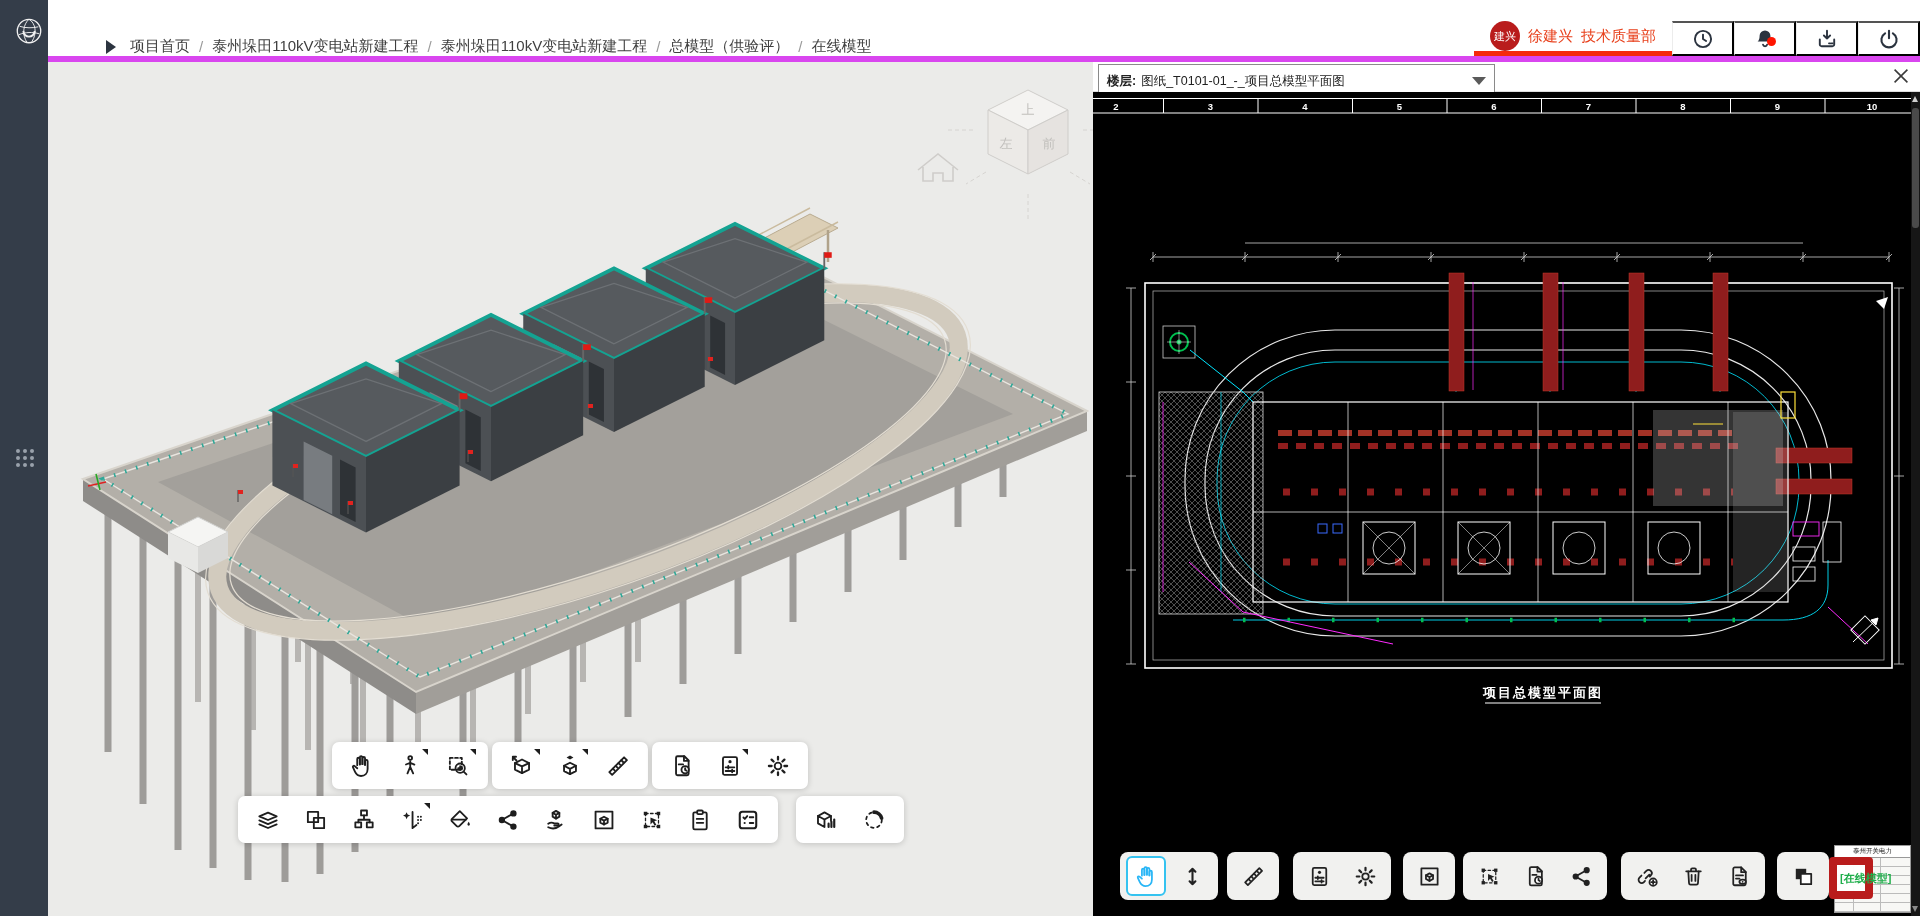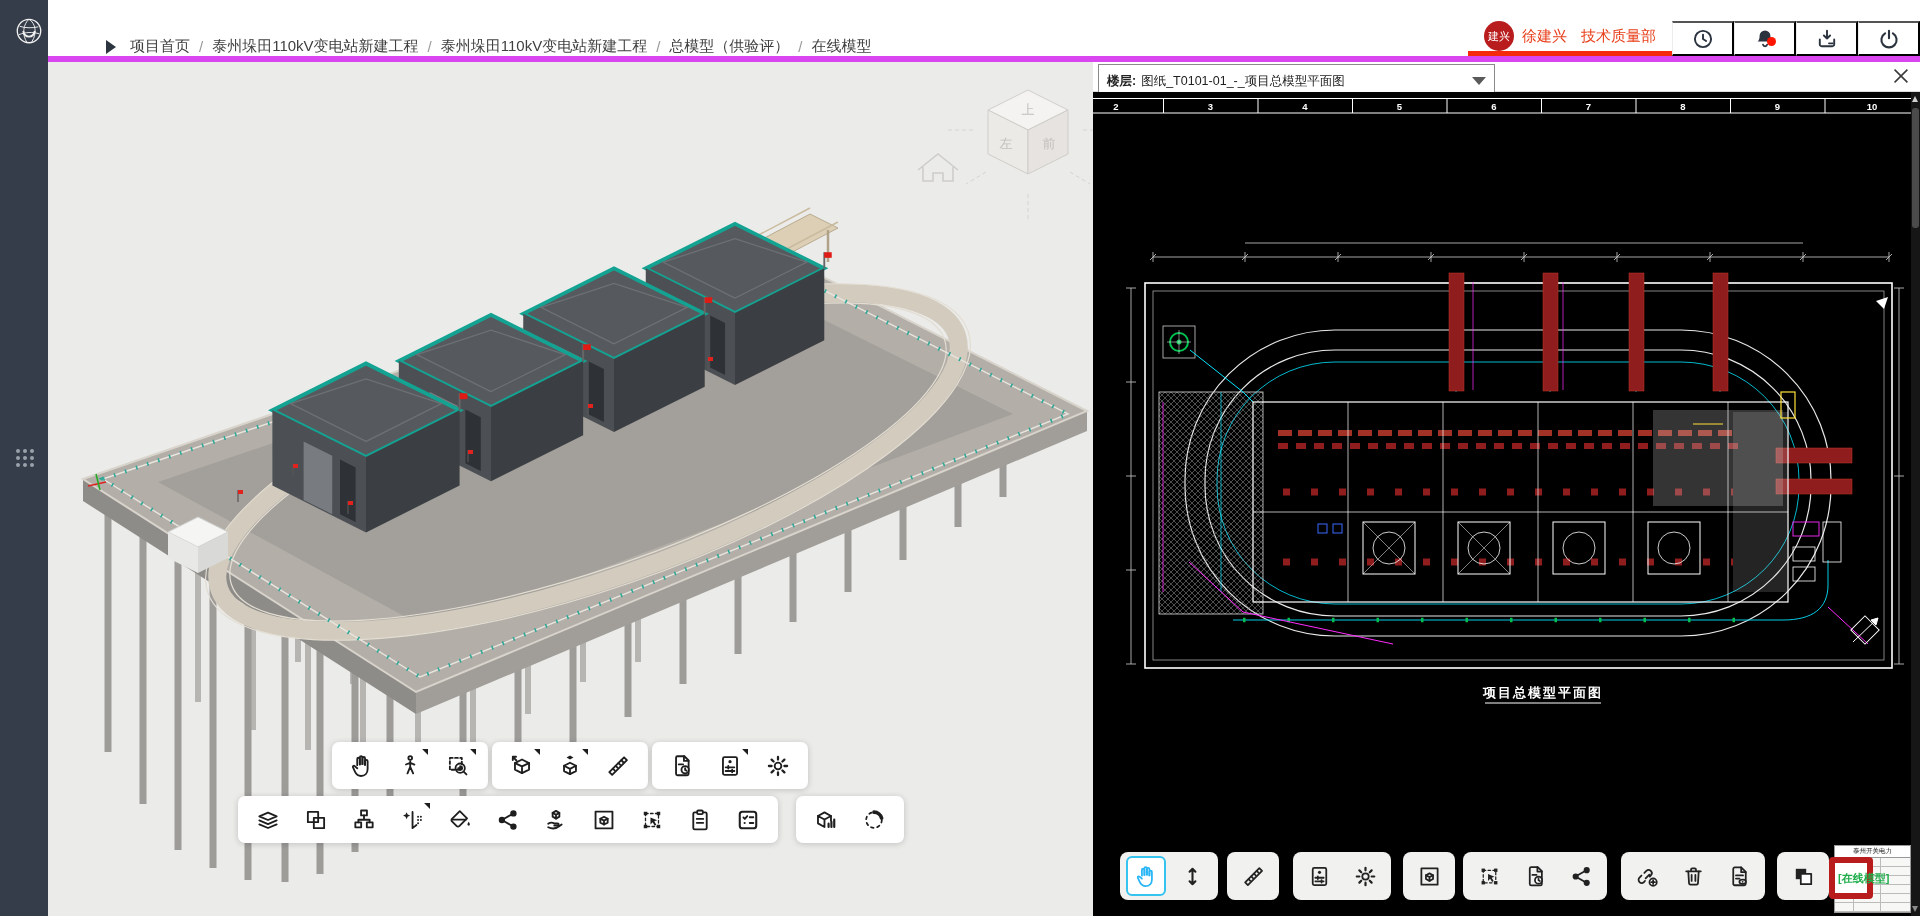--- a/index.html
+++ b/index.html
@@ -17,21 +17,21 @@
   .topbar { height:62px; background:#fff; border-bottom:6px solid #d946ef; display:flex;
     align-items:flex-end; position:relative;padding-left:39px; }
   .crumbs { display:flex; align-items:center; padding-left:18px; gap:9px; font-size:15px; color:#3f3f3f; }
   .crumbs .play { width:12px; height:14px; color:#2c3440; margin-right:4px; }
   .crumbs .sep { color:#9a9a9a; }
   .user-zone { margin-left:auto; display:flex; align-items:stretch; }
   .user-block { display:flex; align-items:center; gap:8px; padding:0 16px; border-bottom:5px solid #f5290b; cursor:pointer; }
   .avatar { width:30px; height:30px; border-radius:50%; background:#b91c1c; color:#fff; font-size:11px;
     display:flex; align-items:center; justify-content:center; letter-spacing:0; }
   .uname,.udept { color:#e8401c; font-size:15px; }
-  .udept { margin-left:6px; }
+  .udept { }
   .hicons { display:flex; }
   .hicons .tool-btn { width:62px; border-left:1px solid #ececec; display:flex; align-items:center;
     justify-content:center; color:#2b333f; position:relative; cursor:pointer; background:none; }
   .hicons .ic { width:24px; height:24px; }
   .hicons .badge { position:absolute; top:14px; right:18px; width:9px; height:9px; border-radius:50%; background:#ff1500; }
 
   .content { flex:1; display:flex; min-height:0; }
 
   
   .viewer3d { position:relative; width:1045px; flex:0 0 1045px; background:#ebebe9; overflow:hidden; }
@@ -71,21 +71,21 @@
   .pgroup .ic { width:25px; height:25px; }
   .pgroup .tool-btn.active { background:#fff; border:2px solid #35c3f0; color:#29b6f6; }
 
   .titleblock { position:absolute; right:9px; bottom:3px; width:77px; height:68px; background:#f7f7f5;
     border:1px solid #9a9a9a; font-size:6.5px; color:#111; overflow:hidden; }
   .titleblock .tb-head { text-align:center; border-bottom:1px solid #999; padding:1px 0; background:#fff; white-space:nowrap; }
   .titleblock .row { height:9px; border-bottom:1px solid #bbb; background:
     linear-gradient(90deg,transparent 24%,#bbb 24%,#bbb calc(24% + 1px),transparent 0,transparent 60%,#bbb 60%,#bbb calc(60% + 1px),transparent 0); }
 
   .online { position:absolute; right:47px; bottom:17px; width:44px; height:42px; background:rgba(255,255,255,.97);
-    border:6px solid #b91c1c; border-radius:4px; color:#1fae4b; font-size:11px; font-weight:bold;
+    border:8px solid #b91c1c; border-radius:4px; color:#1fae4b; font-size:11px; font-weight:bold;
     white-space:nowrap; text-align:left; padding-left:3px; overflow:visible; cursor:pointer; z-index:5;
     font-family:"Liberation Sans","DejaVu Sans",sans-serif; }
 </style>
 </head>
 <body>
 
 <div class="app">
 
   <aside class="sidebar">
     <div class="logo">

